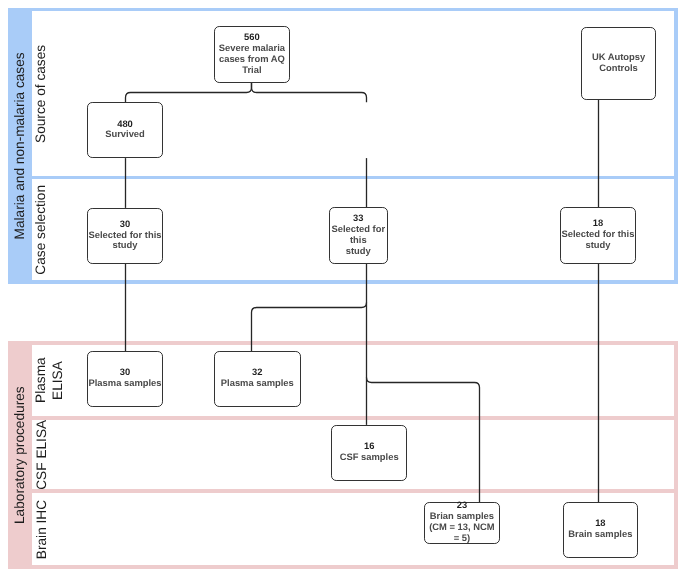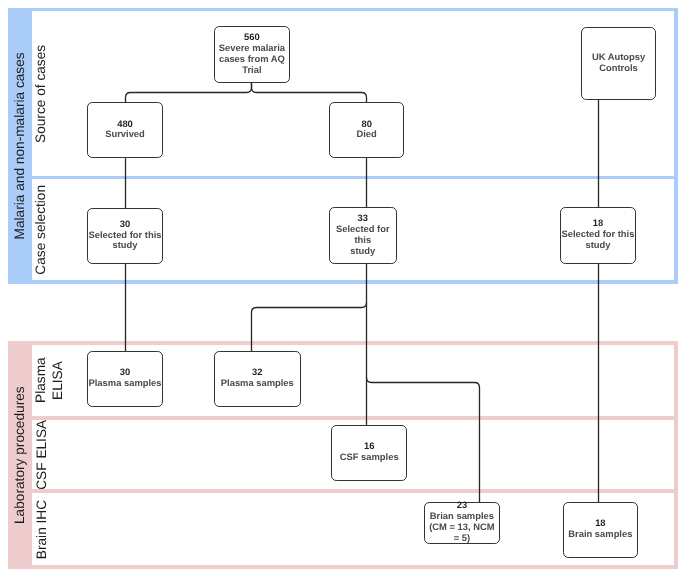--- a/index.html
+++ b/index.html
@@ -110,32 +110,28 @@
   <div class="node" style="left:561.7px;top:27px;width:75.7px;height:73px;margin-left:19px;">
     <span class="lbl">UK Autopsy
 Controls</span>
   </div>
 
   <div class="node" style="left:87px;top:101.8px;width:76px;height:56.7px;justify-content:center;">
     <span class="num">480</span>
     <span class="lbl">Survived</span>
   </div>
 
-  <div class="node" style="left:328.8px;top:101.8px;width:75.7px;height:56.7px;">
-    <span class="num">80</span>
-    <span class="lbl">Died</span>
-  </div>
 
   <div class="node" style="left:87px;top:207.5px;width:76px;height:56.4px;">
     <span class="num">30</span>
     <span class="lbl">Selected for this
 study</span>
   </div>
 
-  <div class="node" style="left:328.8px;top:207.4px;width:68px;height:56.3px;">
+  <div class="node" style="left:328.8px;top:207.4px;width:59px;height:56.3px;">
     <span class="num">33</span>
     <span class="lbl">Selected for this
 study</span>
   </div>
 
   <div class="node" style="left:560.2px;top:207.4px;width:75.5px;height:56.3px;">
     <span class="num">18</span>
     <span class="lbl">Selected for this
 study</span>
   </div>

